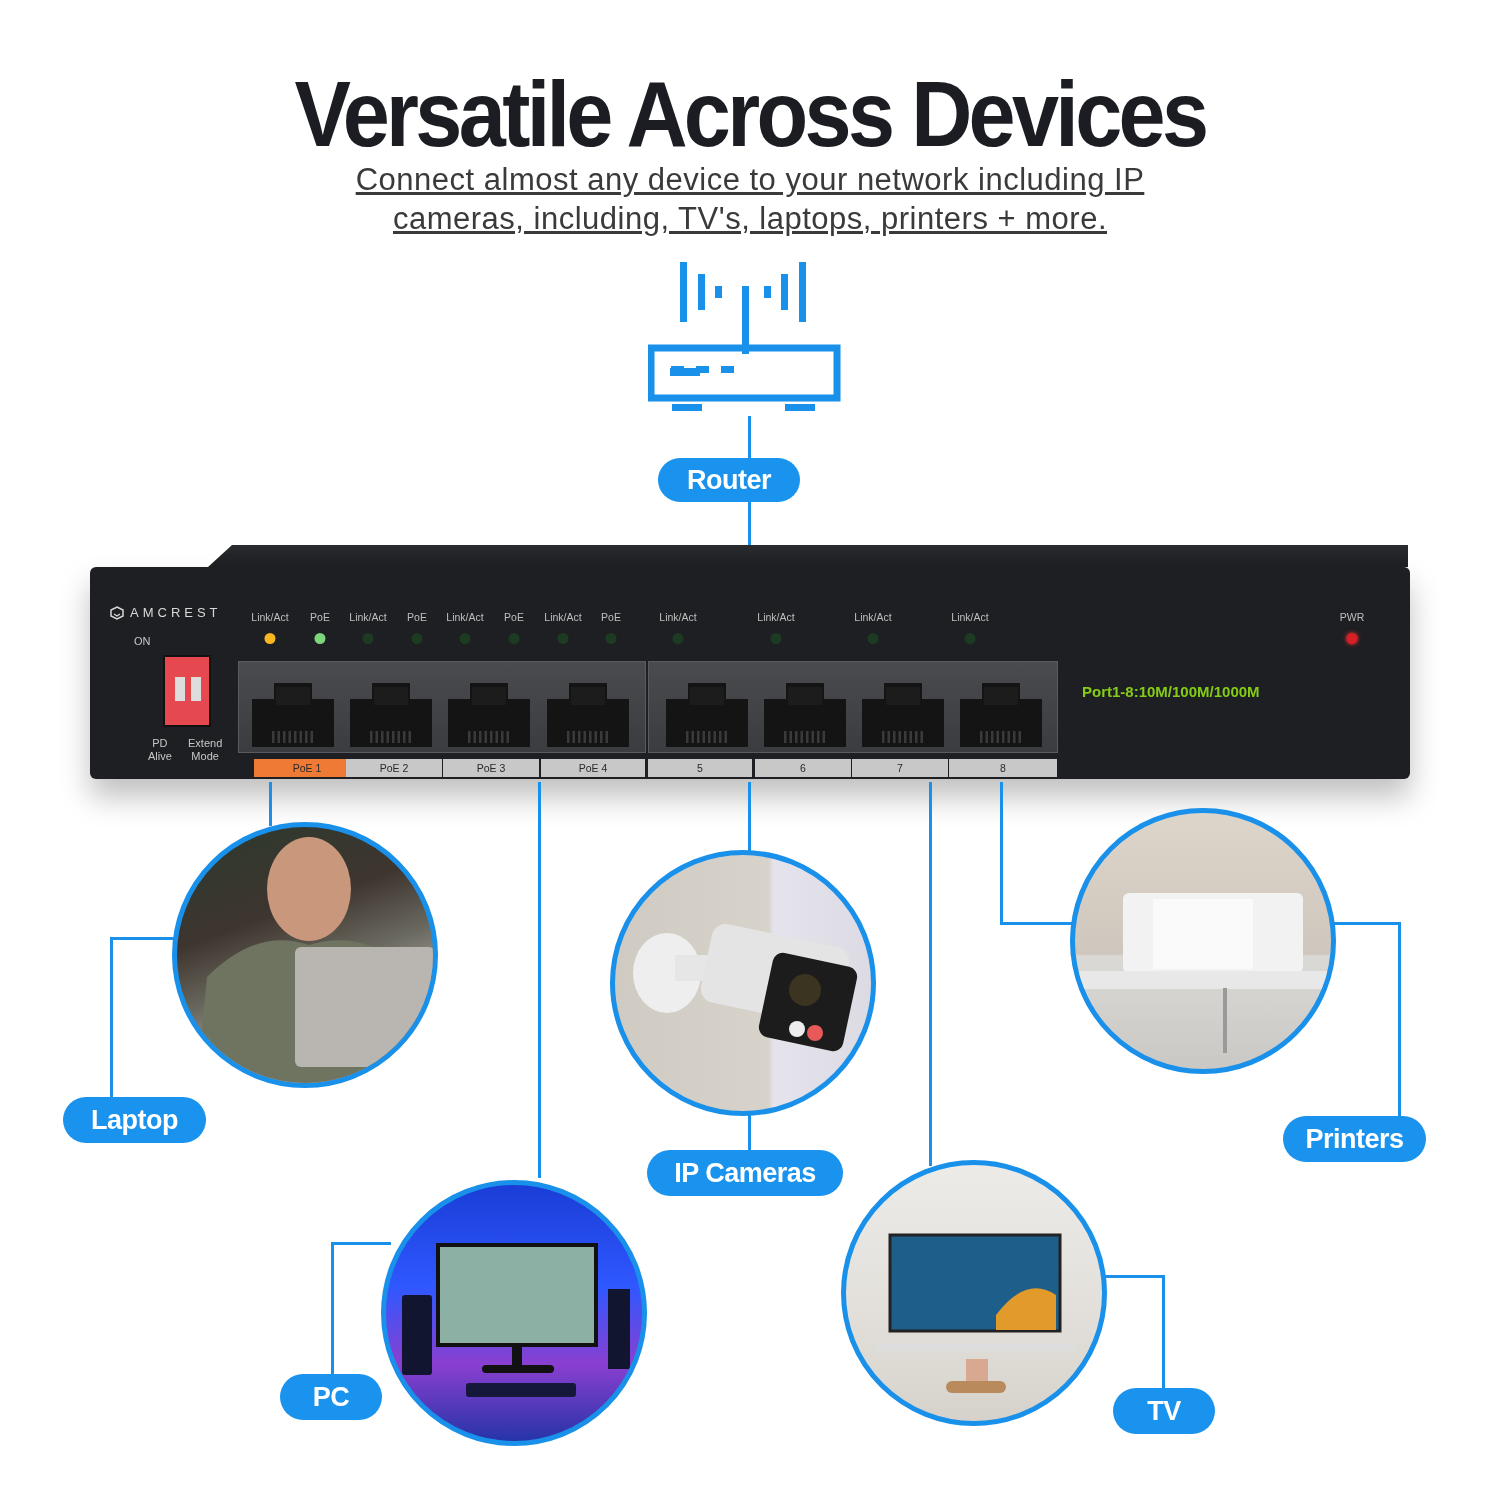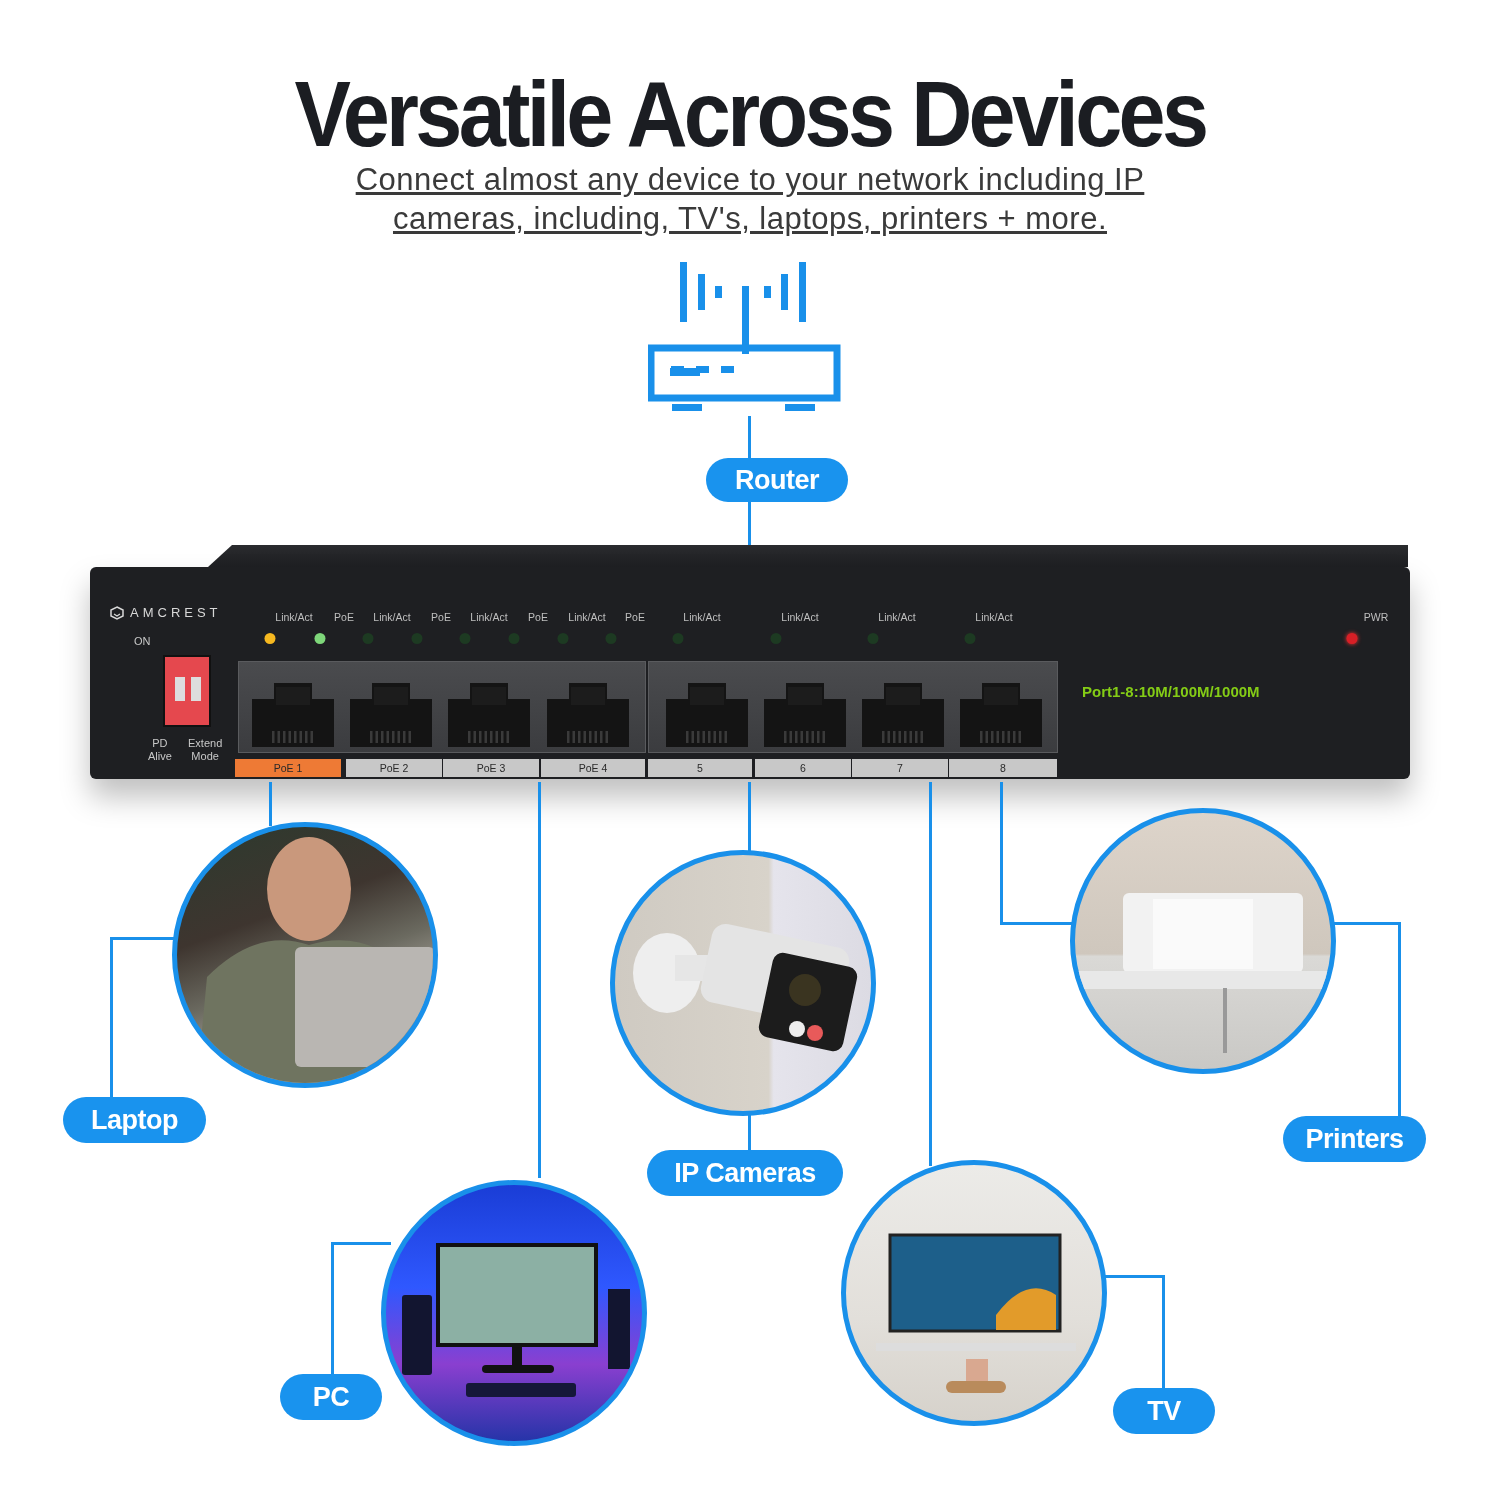--- a/index.html
+++ b/index.html
@@ -8,21 +8,21 @@
   .title { left: 0; width: 1500px; top: 62px; text-align: center; font-size: 92px; font-weight: bold; color: #1b1d22; letter-spacing: -4px; transform: scaleX(0.92); }
   .subtitle { left: 0; width: 1500px; top: 160px; text-align: center; font-size: 31px; line-height: 39px; color: #3a3a3a; letter-spacing: 0.5px; text-decoration: underline; }
   .line { position: absolute; background: #1990ea; }
   .pill { position: absolute; background: #1993ee; color: #fff; font-weight: bold; font-size: 27px; border-radius: 24px; display: flex; align-items: center; justify-content: center; letter-spacing: -0.5px; }
   .circle { position: absolute; border-radius: 50%; border: 5px solid #1990ea; overflow: hidden; }
   
   .switch { left: 90px; top: 545px; width: 1320px; height: 235px; }
   .sw-top { position:absolute; left: 118px; top: 0; width: 1200px; height: 22px; background: linear-gradient(#2a2b2e,#1e1f22); clip-path: polygon(0 100%, 2% 0, 100% 0, 100% 100%); }
   .sw-face { position:absolute; left: 0; top: 22px; width: 1320px; height: 212px; background: #1e1f22; border-radius: 6px; box-shadow: 0 18px 30px rgba(0,0,0,0.25); padding-left: 34px; }
   .brand { position:absolute; left: 20px; top: 38px; color:#d8d8d8; font-size: 13px; letter-spacing: 4px; display:flex; align-items:center; gap:6px; }
-  .led-lbl { position:absolute; top: 44px; color:#bfbfbf; font-size: 10.5px; transform: translateX(-50%); white-space: nowrap; margin-left: 24px; }
+  .led-lbl { position:absolute; top: 44px; color:#bfbfbf; font-size: 10.5px; transform: translateX(-50%); white-space: nowrap; }
   .led { position:absolute; top: 66px; width: 11px; height: 11px; border-radius: 50%; transform: translateX(-50%); }
   .port-bay { position:absolute; top: 94px; height: 92px; background: linear-gradient(#4a4b4e,#3b3c3f); border: 1px solid #5a5b5e; }
   .port { position:absolute; top: 110px; width: 86px; height: 72px; }
   .port-lbl { position:absolute; top: 192px; height: 18px; font-size: 10.5px; color:#2a2a2a; display:flex; align-items:center; justify-content:center; }
   .dip { position:absolute; left: 73px; top: 88px; width: 48px; height: 72px; background: #e5484e; border: 2px solid #111; }
   .dip-sw { position:absolute; top: 20px; width: 10px; height: 24px; background: #ddd; }
   .sw-small { position:absolute; color:#c8c8c8; font-size: 11px; line-height: 13px; text-align:center; }
   .spec { position:absolute; left: 992px; top: 116px; color:#84cc16; font-size: 15px; font-weight: bold; }
 </style>
 </head>
@@ -54,21 +54,21 @@
     <rect x="137" y="142" width="30" height="7"></rect>
   </g>
   <rect x="3" y="86" width="186" height="50" fill="none" stroke="#1990ea" stroke-width="7"></rect>
   <rect x="23" y="104" width="13" height="7" fill="#1990ea"></rect>
   <rect x="48" y="104" width="13" height="7" fill="#1990ea"></rect>
   <rect x="73" y="104" width="13" height="7" fill="#1990ea"></rect>
 </svg>
 
 <div class="line" style="left:748px;top:416px;width:3px;height:44px;"></div>
 <div class="line" style="left:748px;top:500px;width:3px;height:46px;"></div>
-<div class="pill" style="left:706px;top:458px;width:142px;height:44px;">Router</div>
+<div class="pill" style="left:658px;top:458px;width:142px;height:44px;">Router</div>
 
 <div class="abs switch">
   <div class="sw-top"></div>
   <div class="sw-face">
     <div class="brand">
       <svg width="14" height="14">
           <polygon points="7,1 13,4 13,10 7,13 1,10 1,4" fill="none" stroke="#d8d8d8" stroke-width="1.5"></polygon>
           <path d="M4 8 L7 10 L10 8" fill="none" stroke="#d8d8d8" stroke-width="1.3"></path>
         </svg>
       <span>AMCREST</span>
@@ -119,21 +119,21 @@
               <rect x="22" y="54" width="2.5" height="12"></rect>
               <rect x="27.5" y="54" width="2.5" height="12"></rect>
               <rect x="33" y="54" width="2.5" height="12"></rect>
               <rect x="38.5" y="54" width="2.5" height="12"></rect>
               <rect x="44" y="54" width="2.5" height="12"></rect>
               <rect x="49.5" y="54" width="2.5" height="12"></rect>
               <rect x="55" y="54" width="2.5" height="12"></rect>
               <rect x="60.5" y="54" width="2.5" height="12"></rect>
             </g>
           </svg></div>
-        <div class="port-lbl" style="left: 145px; width: 106px; background: rgb(238, 122, 53);">PoE 1</div>
+        <div class="port-lbl" style="left: 164px; width: 106px; background: rgb(238, 122, 53);">PoE 1</div>
         <div class="port" style="left: 258px;"><svg width="86" height="72">
             <path d="M2 22 H24 V6 H62 V22 H84 V70 H2 Z" fill="#141414"></path>
             <rect x="26" y="10" width="34" height="18" fill="#1c1c1c"></rect>
             <g fill="#3a3a3a">
               <rect x="22" y="54" width="2.5" height="12"></rect>
               <rect x="27.5" y="54" width="2.5" height="12"></rect>
               <rect x="33" y="54" width="2.5" height="12"></rect>
               <rect x="38.5" y="54" width="2.5" height="12"></rect>
               <rect x="44" y="54" width="2.5" height="12"></rect>
               <rect x="49.5" y="54" width="2.5" height="12"></rect>

